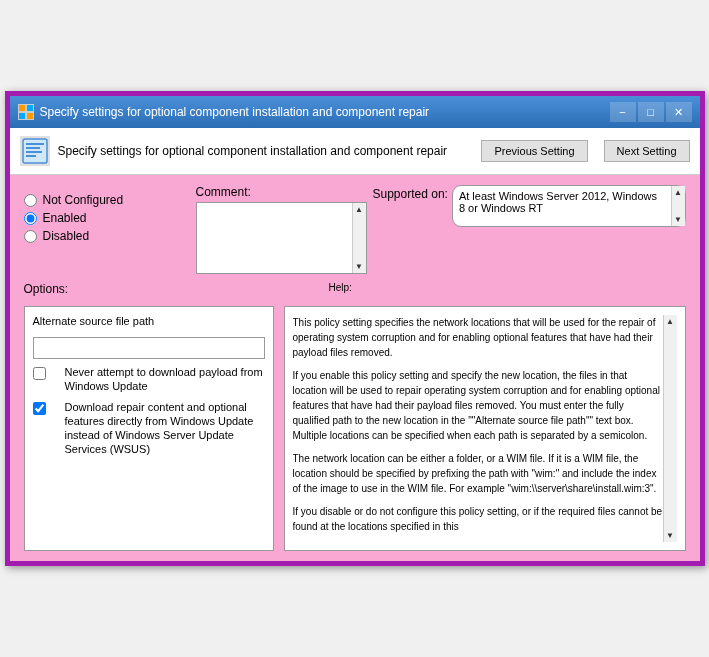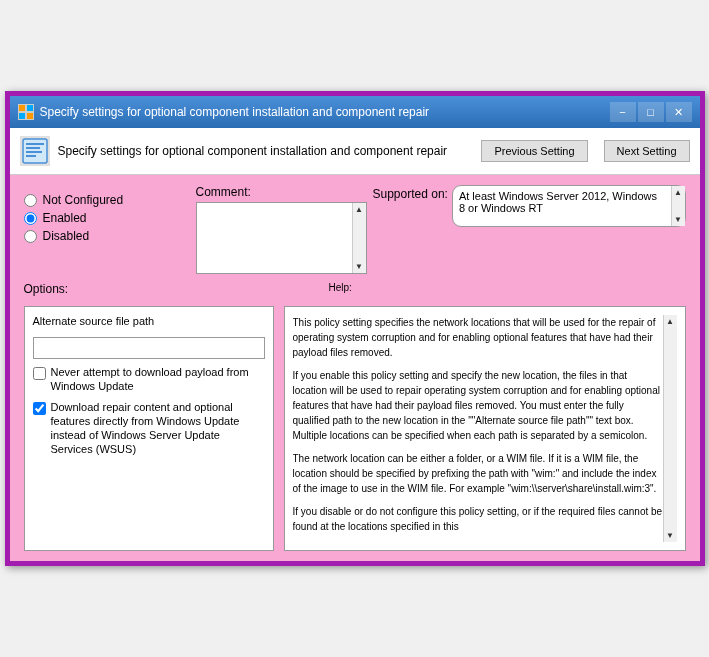--- a/index.html
+++ b/index.html
@@ -154,21 +154,21 @@
       width: 100%;
       height: 22px;
       border: 1px solid #999;
       background: white;
       font-size: 11px;
       padding: 2px 4px;
     }
     .checkbox-row {
       display: flex;
       align-items: flex-start;
-      gap: 5px;
+      gap: 19px;
     }
     .checkbox-row input[type="checkbox"] { margin-top: 2px; flex-shrink: 0; }
     .checkbox-label {
       font-size: 11px;
       line-height: 1.3;
     }
 
     .help-panel {
       flex: 1;
       border: 1px solid #999;

